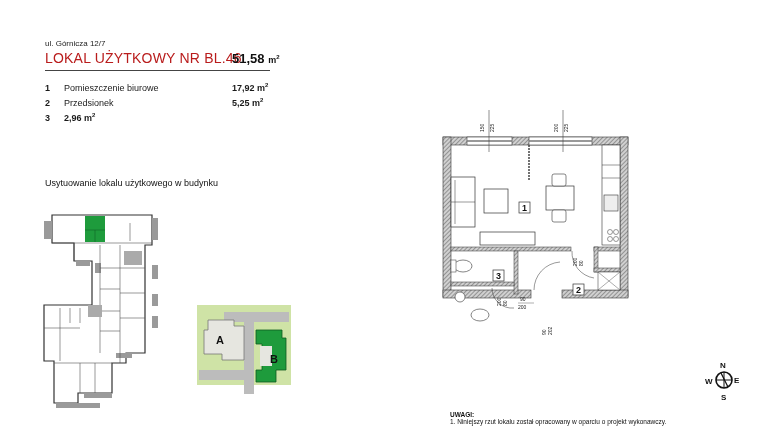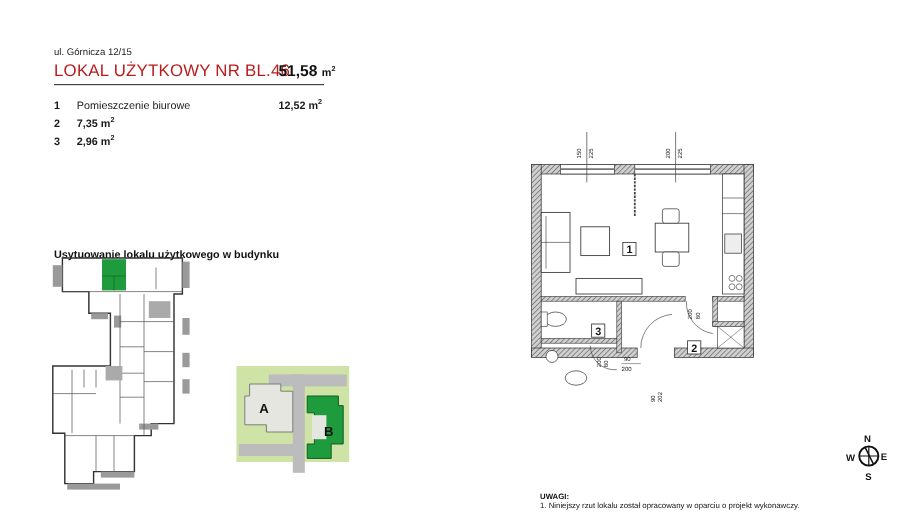--- a/index.html
+++ b/index.html
@@ -12,52 +12,53 @@
   .unit-area sup, .room-area sup { font-size:6px; }
   .unit-area .unit { font-size:9px; font-weight:bold; }
   .divider { position:absolute; left:45px; top:70px; width:225px; height:1px; background:#444; }
 
   .rooms { position:absolute; left:45px; top:80px; width:230px; }
   .room-row { display:flex; height:15px; align-items:center; font-size:9px; }
   .room-num { width:19px; font-weight:bold; }
   .room-name { width:168px; }
   .room-area { font-weight:bold; font-size:9px; }
 
-  .loc-title { position:absolute; left:45px; top:207px; font-size:9px; font-weight:bold; color:#111; }
+  .loc-title { position:absolute; left:45px; top:178px; font-size:9px; font-weight:normal; color:#111; }
 
   .building-plan { position:absolute; left:40px; top:213px; }
   .site-plan { position:absolute; left:194px; top:300px; }
   .floorplan { position:absolute; left:430px; top:110px; }
   .compass { position:absolute; left:700px; top:358px; }
 
   .notes { position:absolute; left:450px; top:411px; font-size:6.5px; color:#111; line-height:7px; }
   .notes .h { font-weight:bold; }
 
   .tlabel { font-family:"Liberation Sans", sans-serif; }
 </style>
 </head>
 <body>
 
-<div class="address">ul. Górnicza 12/15</div>
+<div class="address">ul. Górnicza 12/7</div>
 <div class="unit-title">LOKAL UŻYTKOWY NR BL.46</div>
 <div class="unit-area">
   <span>51,58</span>
   <span class="unit"><span>m</span><sup>2</sup></span>
 </div>
 <div class="divider"></div>
 
 <div class="rooms">
   <div class="room-row">
     <span class="room-num">1</span>
     <span class="room-name">Pomieszczenie biurowe</span>
-    <span class="room-area"><span>12,52 m</span><sup>2</sup></span>
+    <span class="room-area"><span>17,92 m</span><sup>2</sup></span>
   </div>
   <div class="room-row">
     <span class="room-num">2</span>
-    <span class="room-area"><span>7,35 m</span><sup>2</sup></span>
+    <span class="room-name">Przedsionek</span>
+    <span class="room-area"><span>5,25 m</span><sup>2</sup></span>
   </div>
   <div class="room-row">
     <span class="room-num">3</span>
     <span class="room-area"><span>2,96 m</span><sup>2</sup></span>
   </div>
 </div>
 
 <div class="loc-title">Usytuowanie lokalu użytkowego w budynku</div>
 
 <svg class="building-plan" width="130" height="200" viewBox="0 0 130 200">

